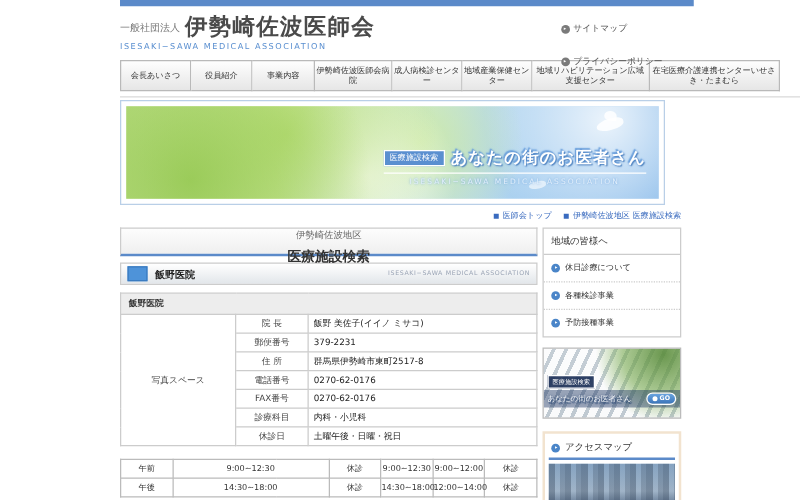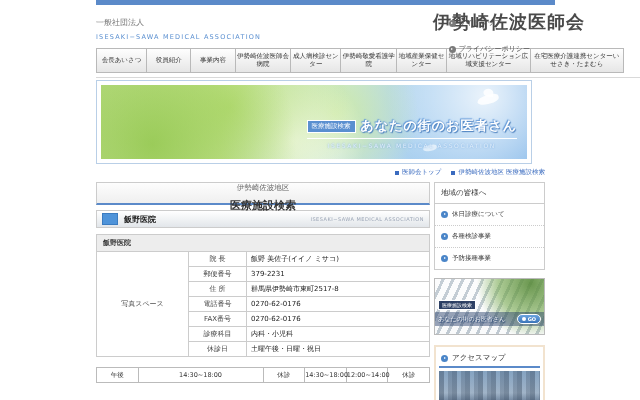--- a/index.html
+++ b/index.html
@@ -4,21 +4,21 @@
 <style>
   * { margin:0; padding:0; box-sizing:border-box; }
   html,body { width:640px; height:400px; overflow:hidden; background:#fff;
     font-family:"DejaVu Sans","Liberation Sans",sans-serif; color:#333; }
   .container { position:relative; width:489px; margin-left:96px; }
 
   
   .topbar { width:459px; height:5px; background:#5b8ac9; }
   .header { position:relative; height:43px; }
   .logo { padding-top:8px; }
-  .logo-line1 { display:flex; align-items:flex-end; gap:4px;justify-content:space-between; }
+  .logo-line1 { display:flex; align-items:flex-end; gap:4px; }
   .org-type { font-size:8px; color:#777; padding-bottom:3px; }
   .org-name { font-size:18px; font-weight:bold; color:#4a4a4a; letter-spacing:1px; line-height:1; }
   .org-en { font-size:6.5px; color:#5a8fd0; letter-spacing:1.2px; margin-top:2px; }
   .top-links { position:absolute; top:13px; right:55px; display:flex; gap:16px;flex-direction:column; }
   .top-link { display:flex; align-items:center; gap:3px; font-size:7px; color:#555; cursor:pointer; }
   .dot-icon { width:7px; height:7px; border-radius:50%; background:#7a7a7a; position:relative; flex:none; }
   .dot-icon::after { content:""; position:absolute; left:2.5px; top:2px; border-left:2.5px solid #fff;
     border-top:1.5px solid transparent; border-bottom:1.5px solid transparent; }
 
   
@@ -150,21 +150,20 @@
       </span>
     </div>
   </div>
 
   <div class="nav">
     <div class="nav-item n1">会長あいさつ</div>
     <div class="nav-item n2">役員紹介</div>
     <div class="nav-item n3">事業内容</div>
     <div class="nav-item n4">伊勢崎佐波医師会病院</div>
     <div class="nav-item n5">成人病検診センター</div>
-    <div class="nav-item n6">伊勢崎敬愛看護学院</div>
     <div class="nav-item n7">地域産業保健センター</div>
     <div class="nav-item n8">地域リハビリテーション広域支援センター</div>
     <div class="nav-item n9">在宅医療介護連携センターいせさき・たまむら</div>
   </div>
   <div class="header-rule"></div>
 
   <div class="hero">
     <div class="hero-img">
       <div class="bird bird1"></div>
       <div class="bird bird2"></div>
@@ -236,20 +235,28 @@
         <tr>
           <td class="d-label">休診日</td>
           <td class="d-value">土曜午後・日曜・祝日</td>
         </tr>
       </tbody>
         </table>
 
       <table class="hours">
         <tbody>
         <tr>
+          <td>午前</td>
+          <td colspan="3">9:00~12:30</td>
+          <td>休診</td>
+          <td>9:00~12:30</td>
+          <td>9:00~12:00</td>
+          <td>休診</td>
+        </tr>
+        <tr>
           <td>午後</td>
           <td colspan="3">14:30~18:00</td>
           <td>休診</td>
           <td>14:30~18:00</td>
           <td>12:00~14:00</td>
           <td>休診</td>
         </tr>
       </tbody>
         </table>
 

